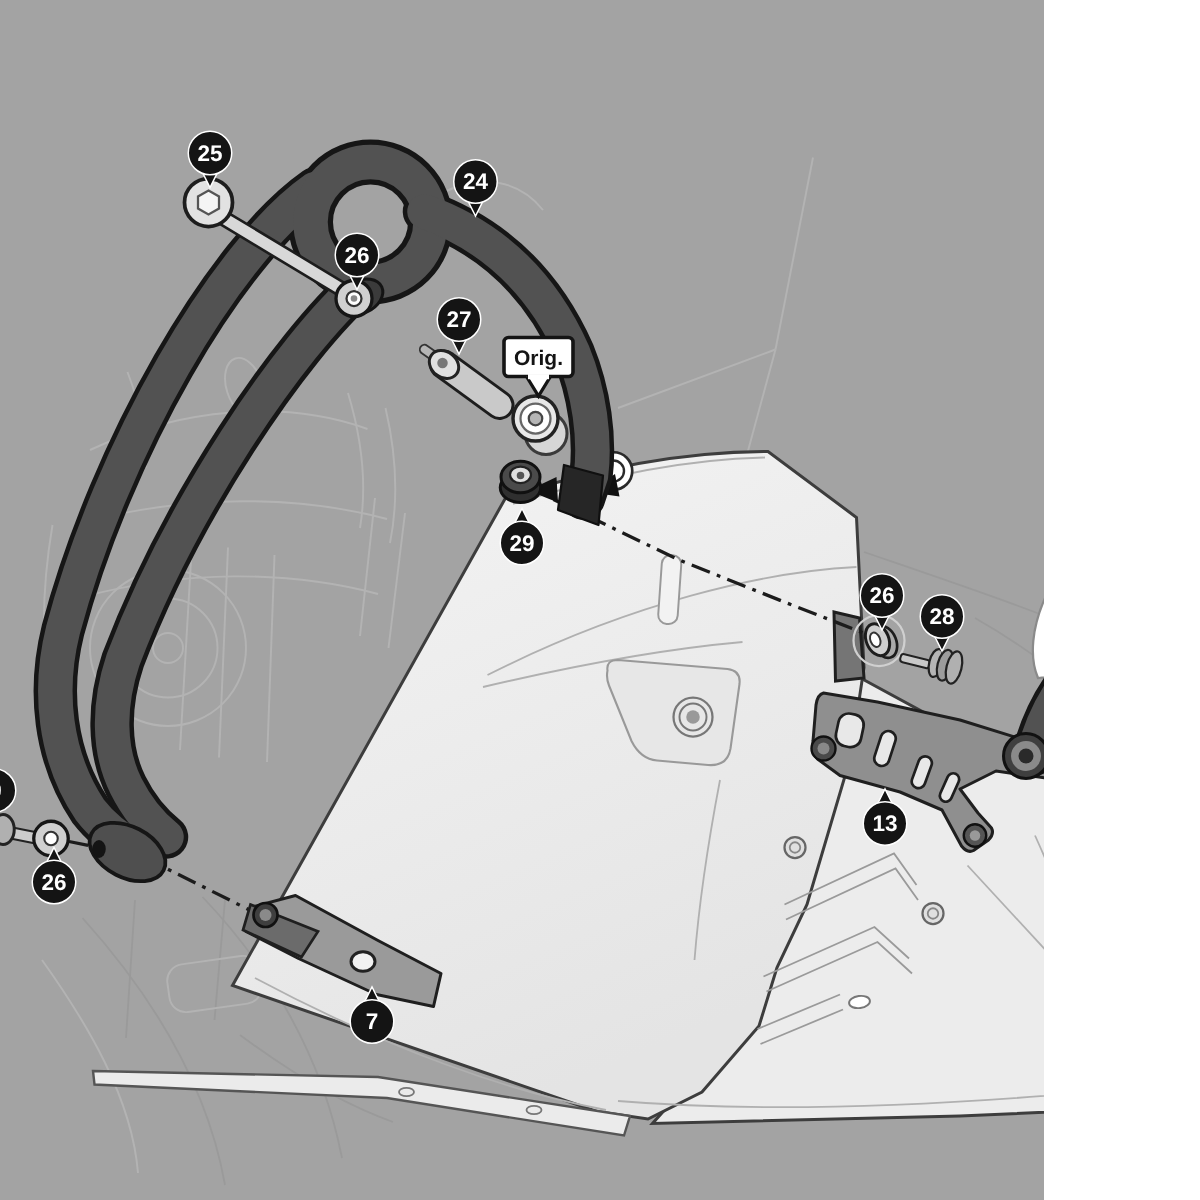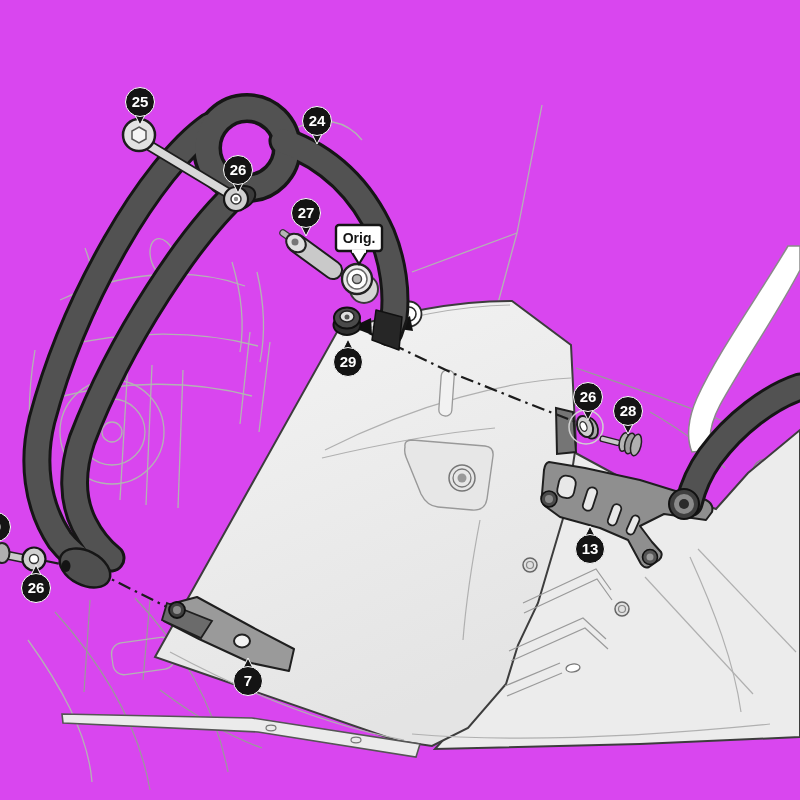--- a/index.html
+++ b/index.html
@@ -1,16 +1,16 @@
 <!DOCTYPE html>
 <html><head>
 <meta charset="utf-8">
 <style>
   html,body{margin:0;padding:0;background:#fff;}
-  .stage{position:relative;width:800px;height:800px;background:#d946ef;overflow:hidden;
+  .stage{position:relative;width:696px;height:800px;background:#a3a3a3;overflow:hidden;
          font-family:"Liberation Sans",sans-serif;}
   svg{position:absolute;left:0;top:0;}
   .faint{stroke:#b3b3b3;stroke-width:1.3;fill:none;}
   .faint2{stroke:#9a9a9a;stroke-width:1.2;fill:none;}
   .crease{stroke:#b0b0b0;stroke-width:1.2;fill:none;}
   .tube-u{stroke:#161616;stroke-width:29;fill:none;stroke-linecap:round;}
   .tube-o{stroke:#525252;stroke-width:23;fill:none;stroke-linecap:round;}
   .dashdot{stroke:#1c1c1c;stroke-width:2.2;fill:none;stroke-dasharray:13 5 2.5 5;}
   .pin path{fill:#141414;stroke:#ffffff;stroke-width:1;}
   .pin circle{fill:#141414;stroke:#ffffff;stroke-width:1;}

